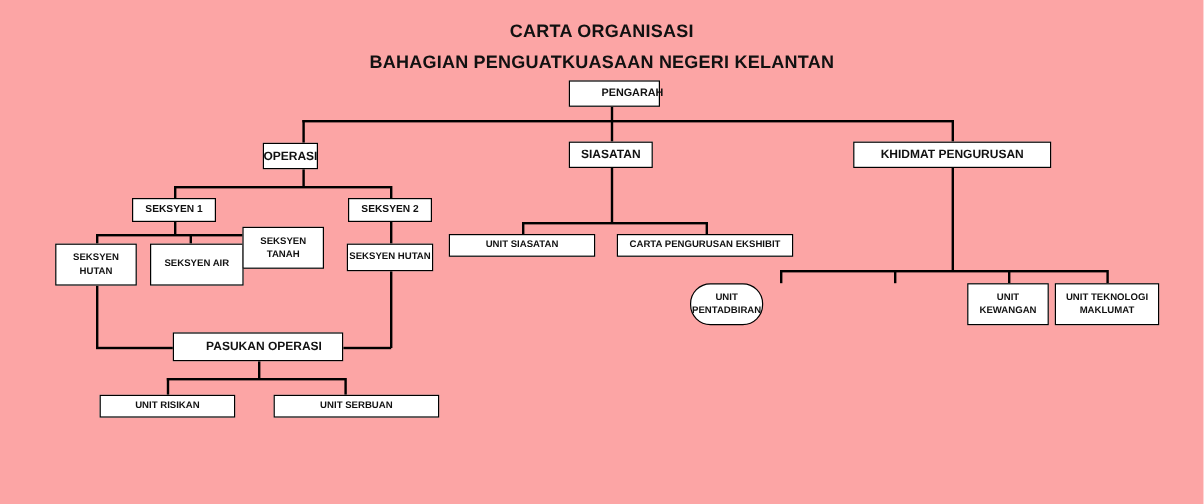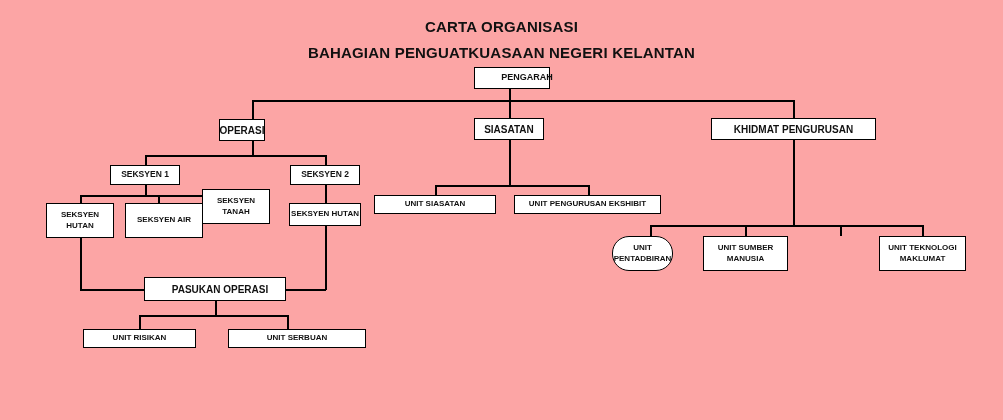--- a/index.html
+++ b/index.html
@@ -106,19 +106,19 @@
   <div class="node fs8" style="left:125px; top:203px; width:78px;  height:35px;text-align:center;">SEKSYEN AIR</div>
   <div class="node fs8" style="left:202px; top:189px; width:68px;  height:35px;">SEKSYEN TANAH</div>
   <div class="node fs8 nowrap" style="left:289px; top:203px; width:72px; height:23px;">SEKSYEN HUTAN</div>
 
   <div class="node fs10" style="left:144px; top:277px; width:142px; height:24px;padding-left:12px;">PASUKAN OPERASI</div>
 
   <div class="node fs8" style="left:83px;  top:329px; width:113px; height:19px;">UNIT RISIKAN</div>
   <div class="node fs8" style="left:228px; top:329px; width:138px; height:19px;">UNIT SERBUAN</div>
 
   <div class="node fs8" style="left:374px; top:195px; width:122px; height:19px;">UNIT SIASATAN</div>
-  <div class="node fs8" style="left:514px; top:195px; width:147px; height:19px;">UNIT PENGURUSAN EKSHIBIT</div>
+  <div class="node fs8" style="left:514px; top:195px; width:147px; height:19px;">CARTA PENGURUSAN EKSHIBIT</div>
 
-  <div class="node fs8" style="left:612px; top:236px; width:61px;  height:35px;border-radius:17px;">UNIT PENTADBIRAN</div>
-  <div class="node fs8" style="left:703px; top:236px; width:85px;  height:35px;">UNIT SUMBER MANUSIA</div>
+  <div class="node fs8" style="left:575px; top:236px; width:61px;  height:35px;border-radius:17px;">UNIT PENTADBIRAN</div>
+  <div class="node fs8" style="left:806px; top:236px; width:68px;  height:35px;">UNIT KEWANGAN</div>
   <div class="node fs8" style="left:879px; top:236px; width:87px;  height:35px;">UNIT TEKNOLOGI MAKLUMAT</div>
 
 </div>
 
 </body></html>

